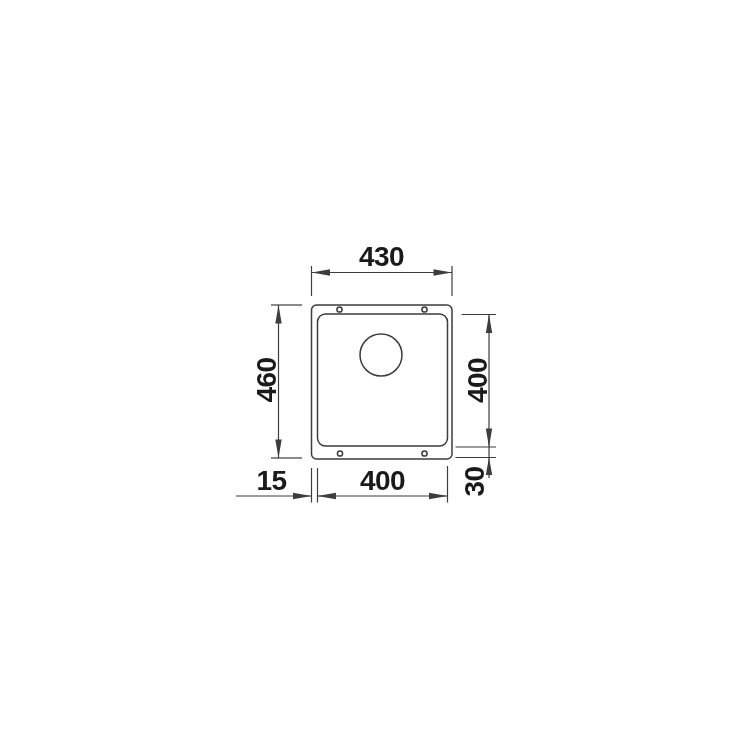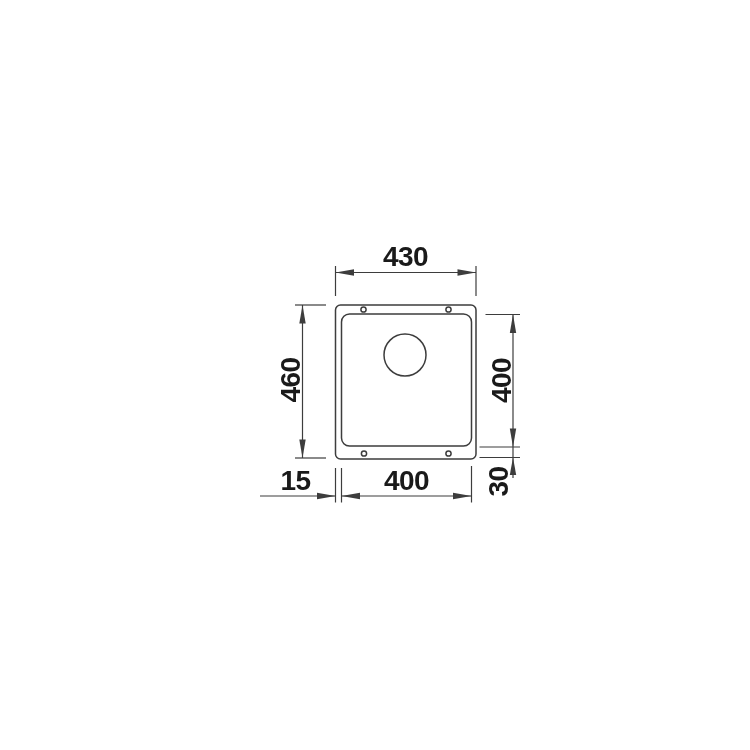--- a/index.html
+++ b/index.html
@@ -13,21 +13,20 @@
     width: 750px;
     height: 750px;
     background: var(--bg);
     overflow: hidden;
   }
   .stage {
     position: relative;
     width: 722px;
     height: 750px;
     background: var(--bg);
-    padding-left: 24px;
   }
   svg { display: block; }
   .draw-line {
     fill: none;
     stroke: var(--line);
     stroke-width: 1.5;
   }
   .dim-line, .ext-line {
     fill: none;
     stroke: var(--line);

